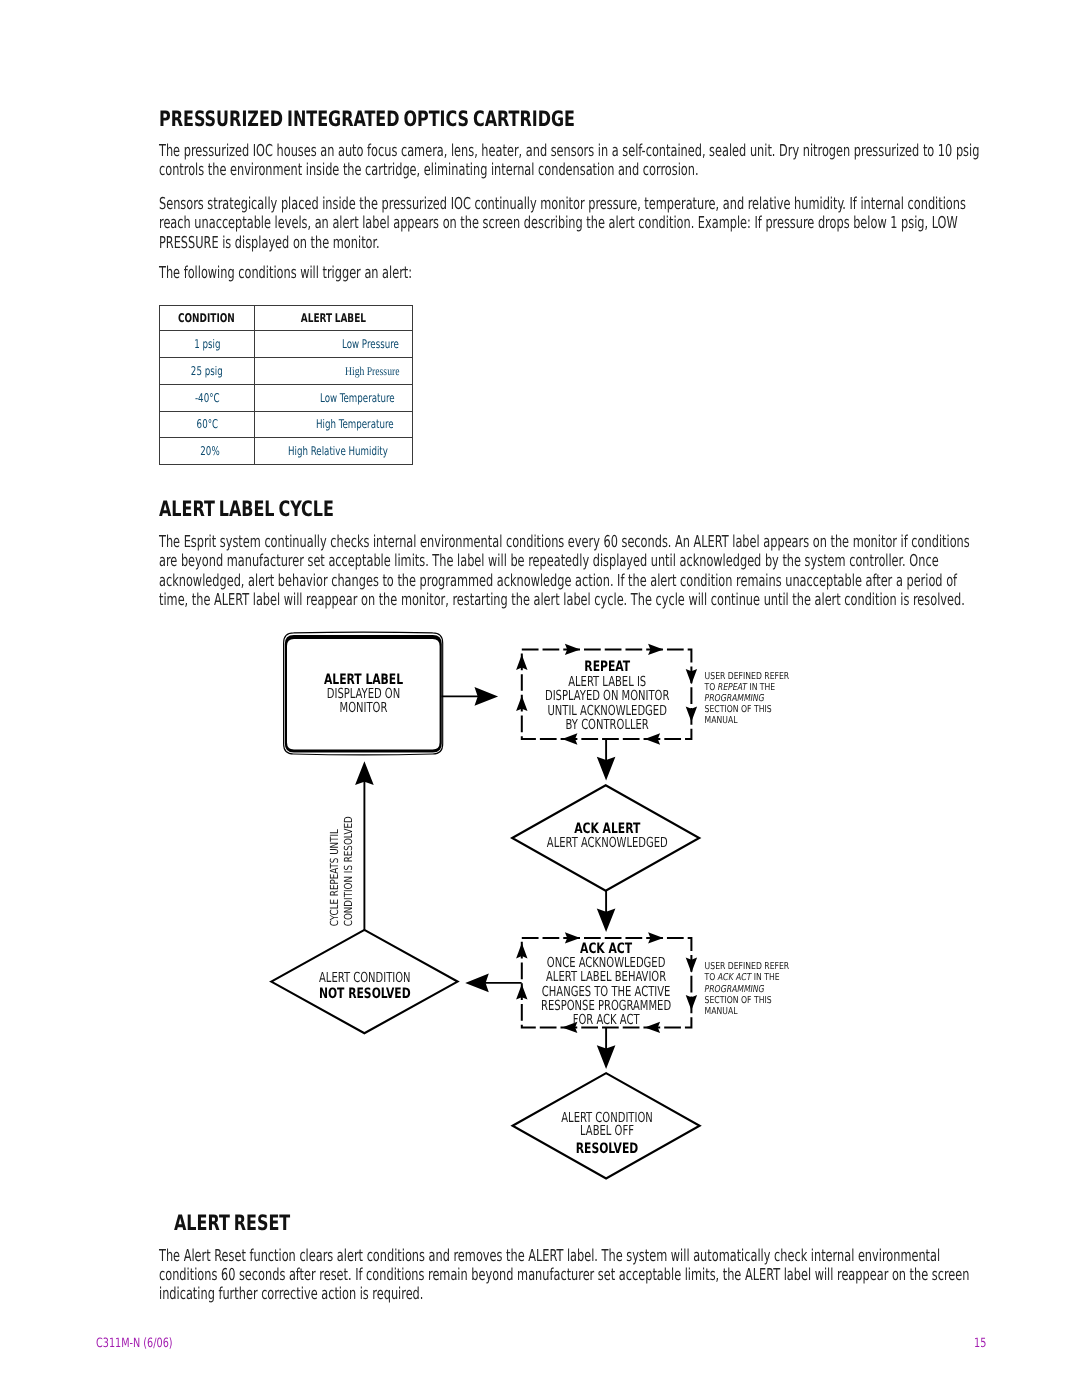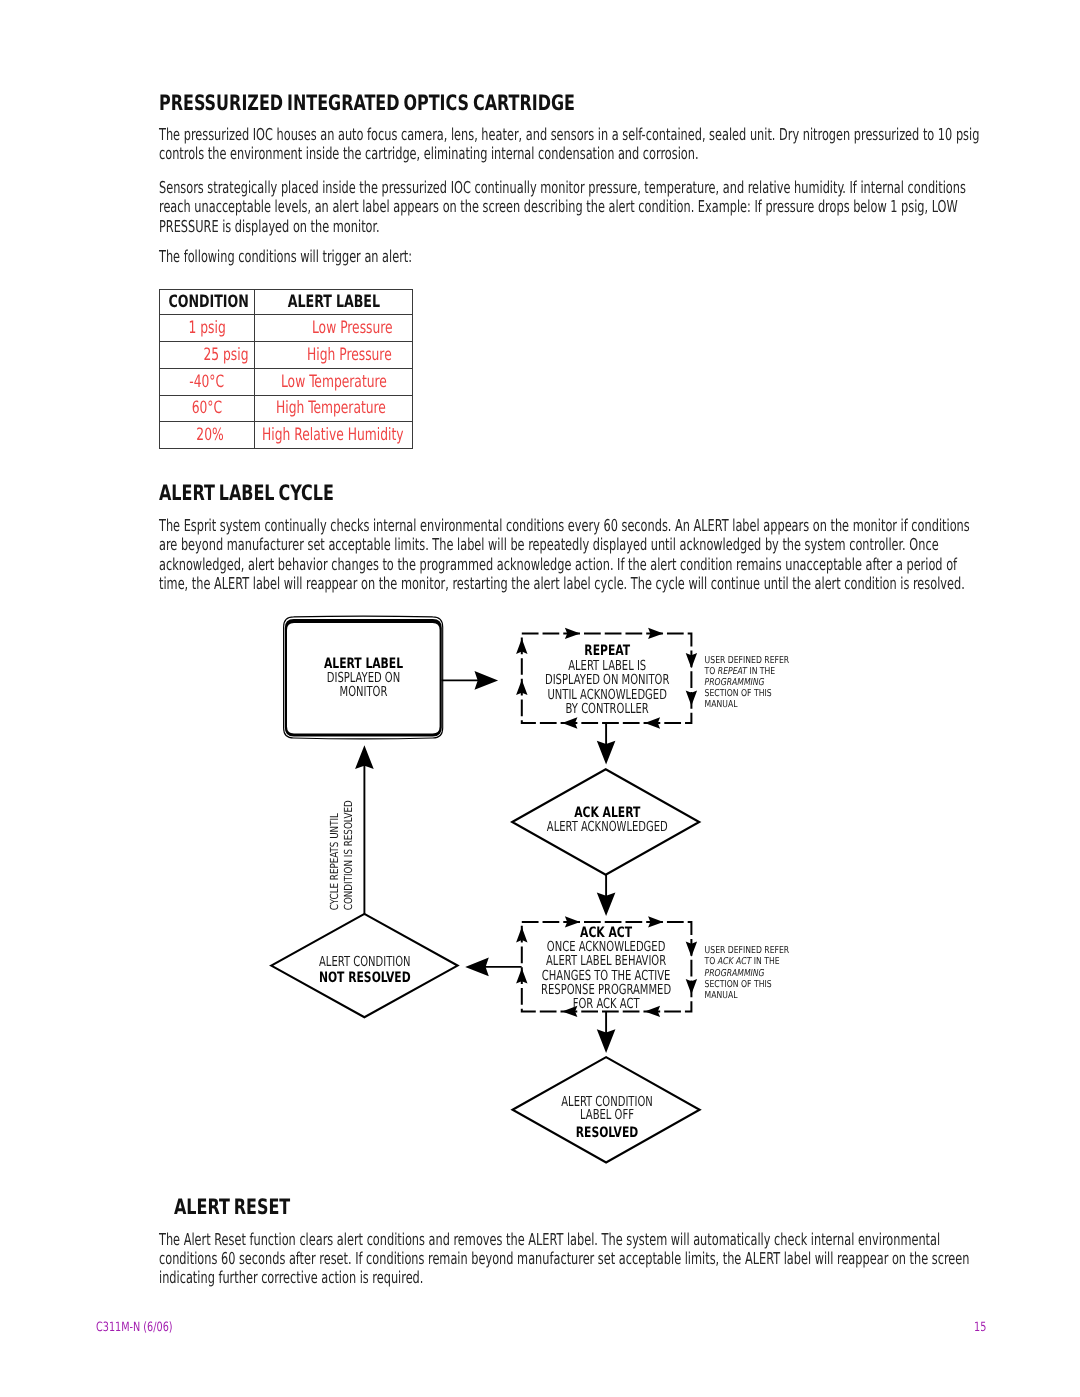--- a/index.html
+++ b/index.html
@@ -14,21 +14,21 @@
     position: relative;
     overflow: hidden;
     font-family: "DejaVu Sans", sans-serif;
     font-stretch: condensed;
     color: #231f20;
     -webkit-font-smoothing: antialiased;
     -moz-osx-font-smoothing: grayscale;
     text-rendering: geometricPrecision;
     backface-visibility: hidden;
   }
-  .page { position: absolute; inset: 0; transform: translateZ(0); backface-visibility: hidden; }
+  .page { position: absolute; inset: 0; transform: translateZ(0); backface-visibility: hidden; margin-top: 16px; }
 
   
   .cx { display: block; transform-origin: left top; }
 
   
   .h1 {
     position: absolute;
     font-weight: bold;
     font-size: 21.3px;
     line-height: 21.3px;
@@ -46,29 +46,29 @@
     color: #262626;
     width: 1070px;
   }
   .para .cx { transform: scaleX(0.7688); width: 1070px; }
 
   
   .tbl {
     position: absolute;
     border-collapse: collapse;
     table-layout: fixed;
-    font-size: 17px;
+    font-size: 12px;
     line-height: 16.4px;
   }
   .tbl td, .tbl th {
     border: 1.1px solid #3a3a3a;
     text-align: center;
     padding: 0;
     font-weight: normal;
-    color: #ef4444;
+    color: #0c4a6e;
     vertical-align: middle;
     white-space: nowrap;
     overflow: visible;
   }
   .tbl th { font-weight: bold; color: #111111; }
   .tbl .cx { transform: scaleX(0.805); transform-origin: center; display: inline-block; }
   .tbl th .cx { transform: scaleX(0.827); word-spacing: -0.5px; }
   .tbl td.lbl { text-align: right; }
   .tbl td.lbl .cx { transform-origin: left; margin-left: 6.5px; }
 
@@ -130,22 +130,22 @@
         <th style="width:94.5px; height:24.2px;"><span class="cx">CONDITION</span></th>
         <th style="width:157.4px; height:24.2px;"><span class="cx">ALERT LABEL</span></th>
       </tr>
     </thead>
     <tbody id="tbl-body">
         <tr>
           <td style="height: 25.75px;"><span class="cx">1 psig</span></td>
           <td class="lbl" style="height: 25.75px;"><span class="cx">Low Pressure</span></td>
         </tr>
         <tr>
-          <td style="height: 25.75px; text-align: right;"><span class="cx">25 psig</span></td>
-          <td class="lbl" style="height: 25.75px;"><span class="cx">High Pressure</span></td>
+          <td style="height: 25.75px;"><span class="cx">25 psig</span></td>
+          <td class="lbl" style="height: 25.75px; font-family: Liberation Serif, serif;"><span class="cx">High Pressure</span></td>
         </tr>
         <tr>
           <td style="height: 25.75px;"><span class="cx">-40°C</span></td>
           <td class="lbl" style="height: 25.75px;"><span class="cx">Low Temperature</span></td>
         </tr>
         <tr>
           <td style="height: 25.75px;"><span class="cx">60°C</span></td>
           <td class="lbl" style="height: 25.75px;"><span class="cx">High Temperature</span></td>
         </tr>
         <tr>

